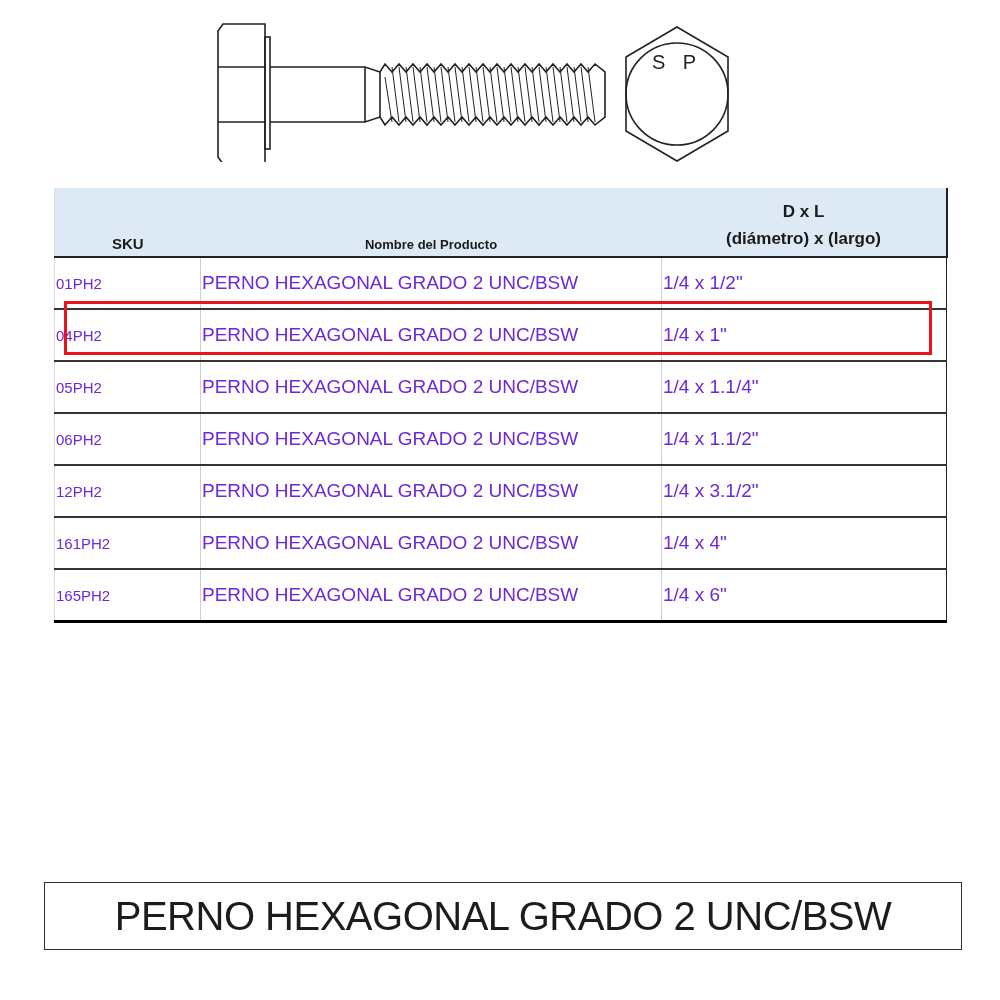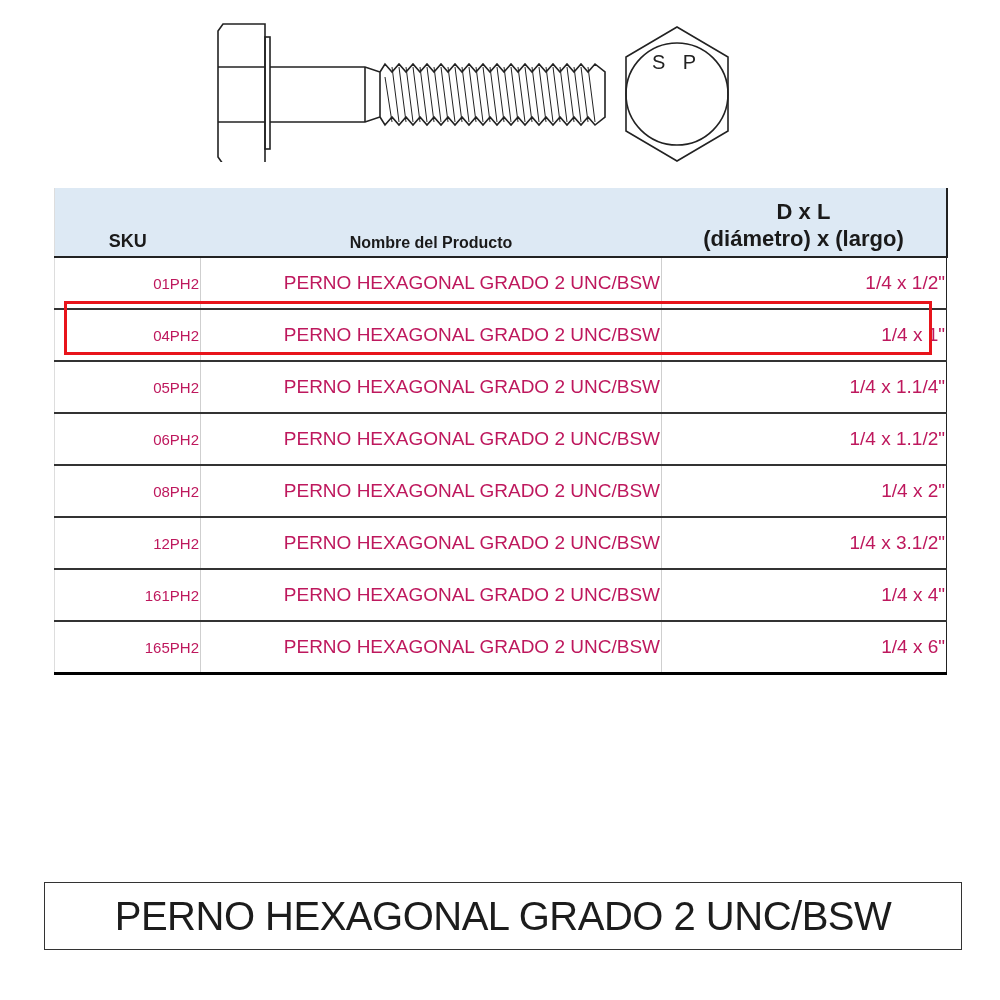--- a/index.html
+++ b/index.html
@@ -6,24 +6,24 @@
   body { width:1000px; height:1000px; position:relative; overflow:hidden;
          font-family:"Liberation Sans", "DejaVu Sans", sans-serif; color:#111; }
 
   .drawing { position:absolute; left:215px; top:22px; width:585px; height:140px; }
 
   .table-wrap { position:absolute; left:54px; top:188px; width:892px; }
   table { border-collapse:collapse; width:892px; table-layout:fixed; }
   col.c1 { width:146px; } col.c2 { width:461px; } col.c3 { width:285px; }
   thead th { background:#dde9f4; height:64px; vertical-align:bottom; padding:0 0 4px 0;
              font-weight:bold; color:#1a1a1a; border-bottom:2px solid #222; }
-  thead th.sku { font-size:18px; }
-  thead th.name { font-size:16px; }
-  thead th.dim { font-size:22px; line-height:27px; border-right:2px solid #222; }
-  tbody td { height:48px; border-bottom:2px solid #333; text-align:right; font-size:19px; color:#be185d; }
+  thead th.sku { font-size:15px; }
+  thead th.name { font-size:13px; }
+  thead th.dim { font-size:17px; line-height:27px; border-right:2px solid #222; }
+  tbody td { height:48px; border-bottom:2px solid #333; text-align:left; font-size:19px; color:#6d28d9; }
   tbody td.sku { font-size:15px; border-right:1px solid #cfcfcf; }
   tbody td.name { border-right:1px solid #cfcfcf; }
   tbody td.dim { border-right:1.5px solid #222; }
   tbody tr:last-child td { border-bottom:3px solid #000;margin-left:19px; }
   thead th:first-child, tbody td:first-child { border-left:1px solid #ddd; }
 
   .highlight { position:absolute; left:64px; top:301px; width:862px; height:48px;
                border:3px solid #e8141b; pointer-events:none; }
 
   .footer-title { position:absolute; left:44px; top:882px; width:918px; height:68px;
@@ -119,25 +119,20 @@
           <td class="sku">05PH2</td>
           <td class="name">PERNO HEXAGONAL GRADO 2 UNC/BSW</td>
           <td class="dim">1/4 x 1.1/4"</td>
         </tr>
       <tr>
           <td class="sku">06PH2</td>
           <td class="name">PERNO HEXAGONAL GRADO 2 UNC/BSW</td>
           <td class="dim">1/4 x 1.1/2"</td>
         </tr>
       <tr>
-          <td class="sku">08PH2</td>
-          <td class="name">PERNO HEXAGONAL GRADO 2 UNC/BSW</td>
-          <td class="dim">1/4 x 2"</td>
-        </tr>
-      <tr>
           <td class="sku">12PH2</td>
           <td class="name">PERNO HEXAGONAL GRADO 2 UNC/BSW</td>
           <td class="dim">1/4 x 3.1/2"</td>
         </tr>
       <tr>
           <td class="sku">161PH2</td>
           <td class="name">PERNO HEXAGONAL GRADO 2 UNC/BSW</td>
           <td class="dim">1/4 x 4"</td>
         </tr>
       <tr>

